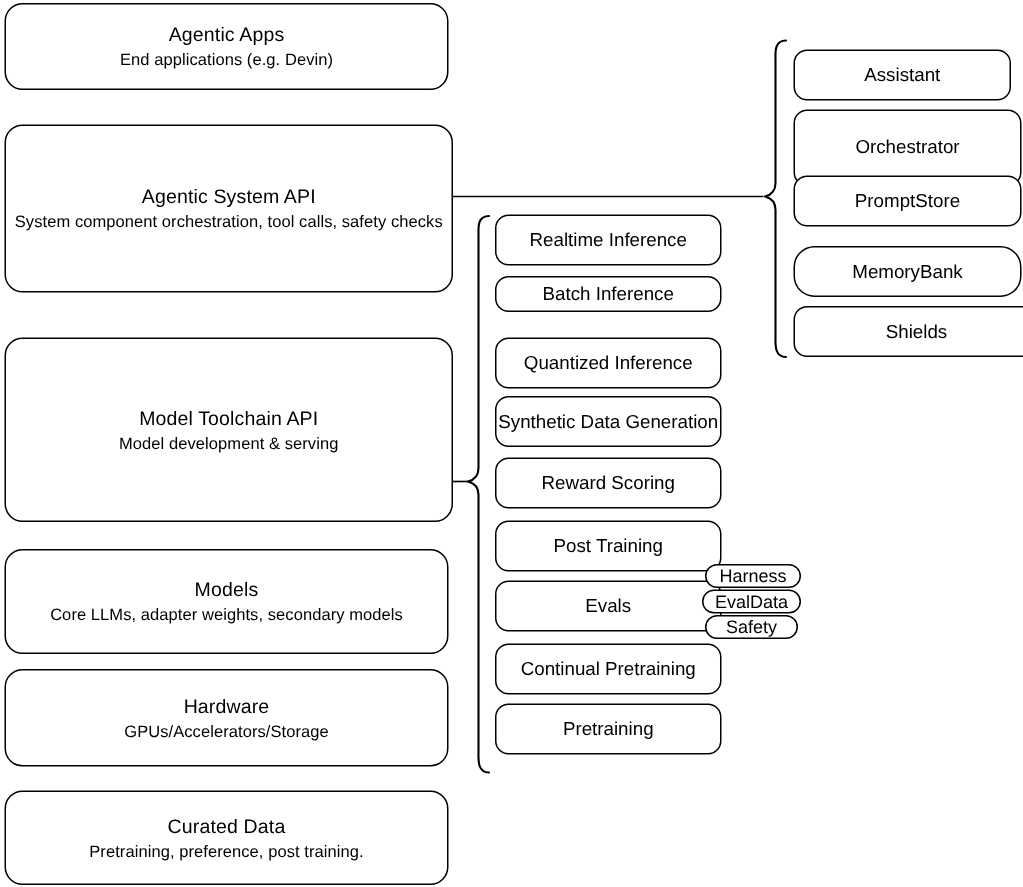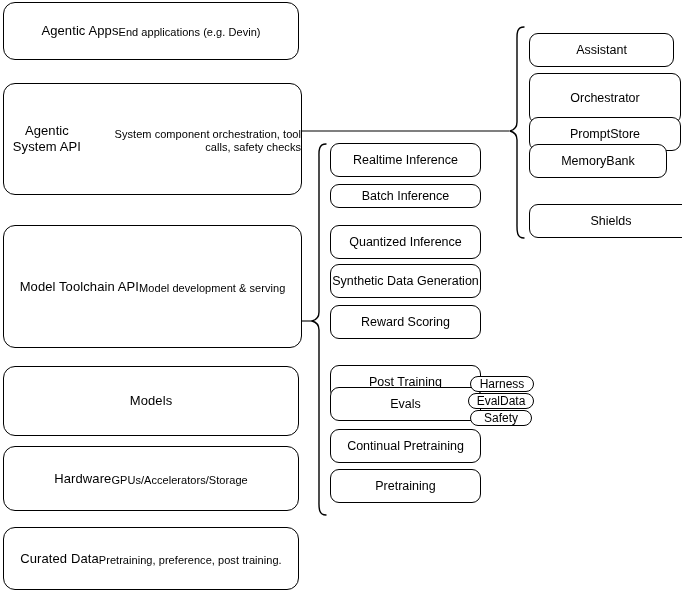--- a/index.html
+++ b/index.html
@@ -27,21 +27,21 @@
     width: 682px;
     height: 591px;
     pointer-events: none;
   }
   .node {
     position: absolute;
     box-sizing: border-box;
     background: #ffffff;
     border: 1px solid #000000;
     display: flex;
-    flex-direction: row;
+    flex-direction: column;
     align-items: center;
     justify-content: center;
     text-align: center;
   }
   
   .layer {
     border-radius: 12px;
     border-width: 1px;
   }
   .layer .title {
@@ -109,20 +109,21 @@
     <div class="subtitle">System component orchestration, tool calls, safety checks</div>
   </div>
 
   <div class="node layer" style="left:3px; top:225px; width:299px; height:123px;">
     <div class="title">Model Toolchain API</div>
     <div class="subtitle">Model development &amp; serving</div>
   </div>
 
   <div class="node layer" style="left:3px; top:366px; width:296px; height:70px;">
     <div class="title">Models</div>
+    <div class="subtitle">Core LLMs, adapter weights, secondary models</div>
   </div>
 
   <div class="node layer" style="left:3px; top:446px; width:296px; height:65px;">
     <div class="title">Hardware</div>
     <div class="subtitle">GPUs/Accelerators/Storage</div>
   </div>
 
   <div class="node layer" style="left:3px; top:527px; width:296px; height:63px;">
     <div class="title">Curated Data</div>
     <div class="subtitle">Pretraining, preference, post training.</div>
@@ -141,21 +142,21 @@
   </div>
 
   <div class="node cap" style="left:330px; top:264px; width:151px; height:34px;">
     <div class="title">Synthetic Data Generation</div>
   </div>
 
   <div class="node cap" style="left:330px; top:305px; width:151px; height:34px;">
     <div class="title">Reward Scoring</div>
   </div>
 
-  <div class="node cap" style="left:330px; top:347px; width:151px; height:34px;margin-top:18px;">
+  <div class="node cap" style="left:330px; top:347px; width:151px; height:34px;">
     <div class="title">Post Training</div>
   </div>
 
   <div class="node cap" style="left:330px; top:387px; width:151px; height:34px;">
     <div class="title">Evals</div>
   </div>
 
   <div class="node cap" style="left:330px; top:429px; width:151px; height:34px;">
     <div class="title">Continual Pretraining</div>
   </div>
@@ -181,21 +182,21 @@
   </div>
 
   <div class="node cap" style="left:529px; top:73px; width:152px; height:51px;">
     <div class="title">Orchestrator</div>
   </div>
 
   <div class="node cap" style="left:529px; top:117px; width:152px; height:34px;">
     <div class="title">PromptStore</div>
   </div>
 
-  <div class="node cap" style="left:529px; top:144px; width:138px; height:34px;">
+  <div class="node cap" style="left:529px; top:164px; width:152px; height:34px;border-radius:14px;">
     <div class="title">MemoryBank</div>
   </div>
 
   <div class="node cap" style="left:529px; top:204px; width:164px; height:34px;">
     <div class="title">Shields</div>
   </div>
 
 </div>
 
 </body></html>

